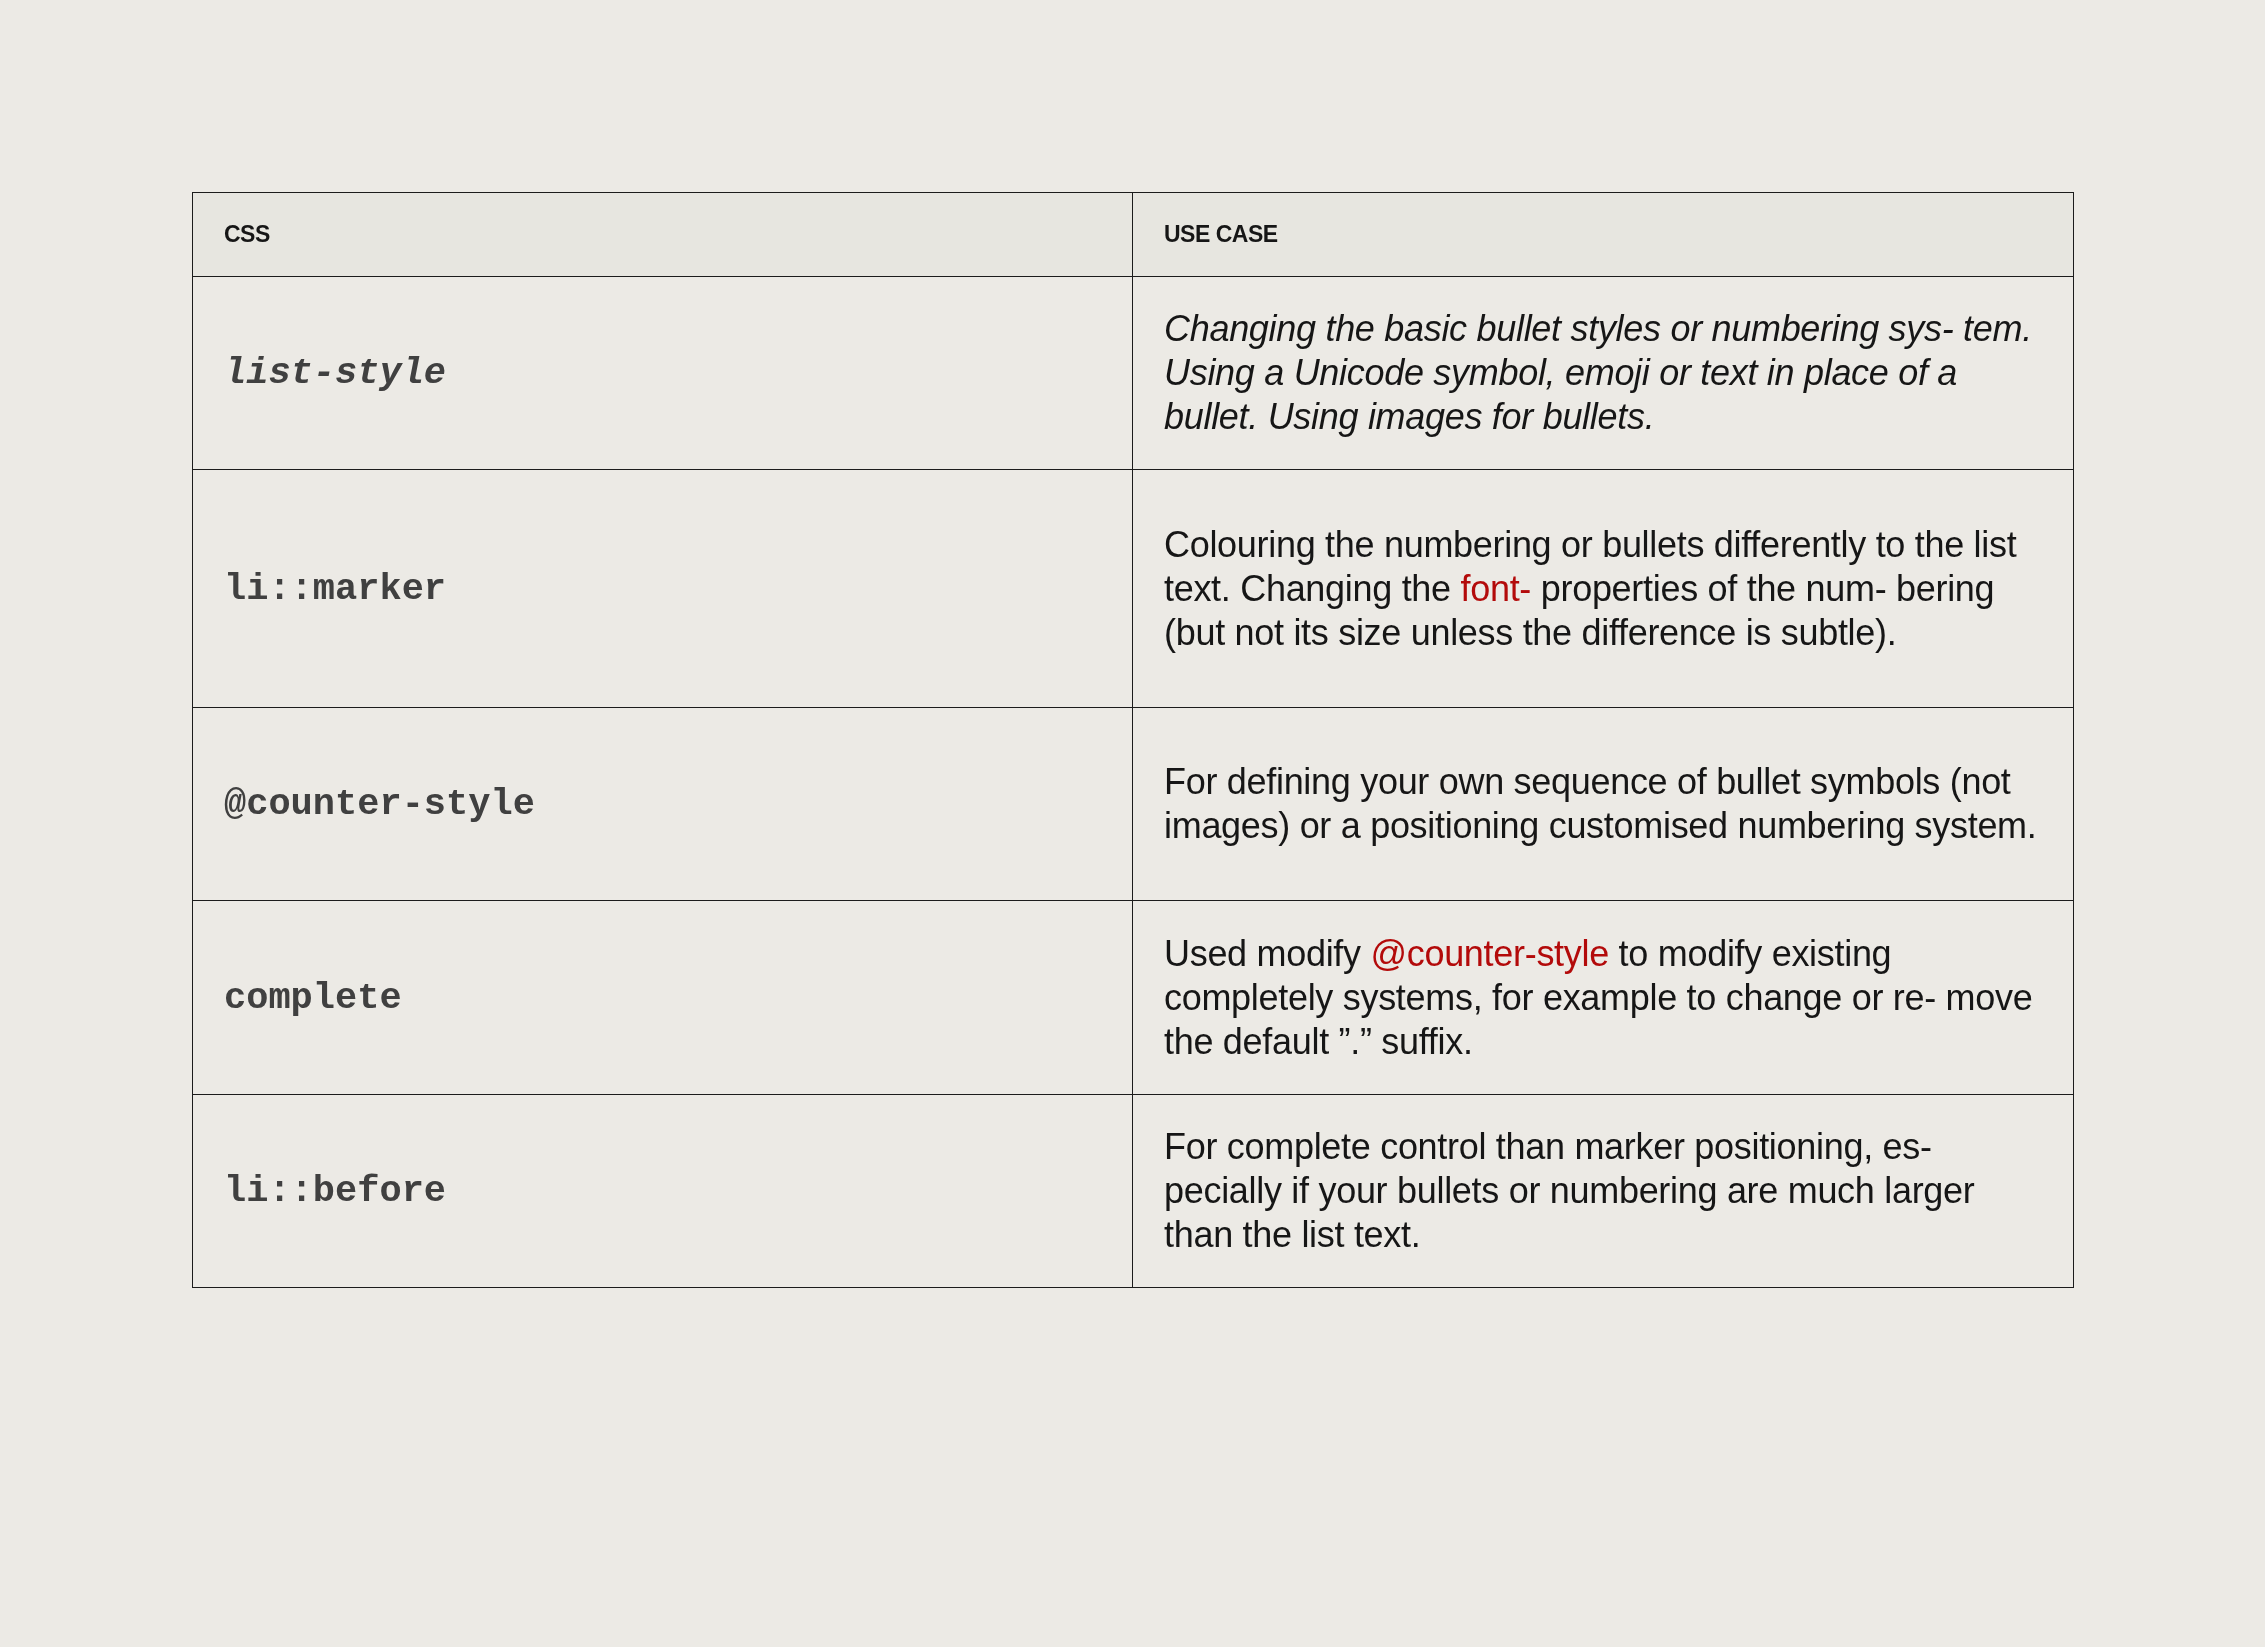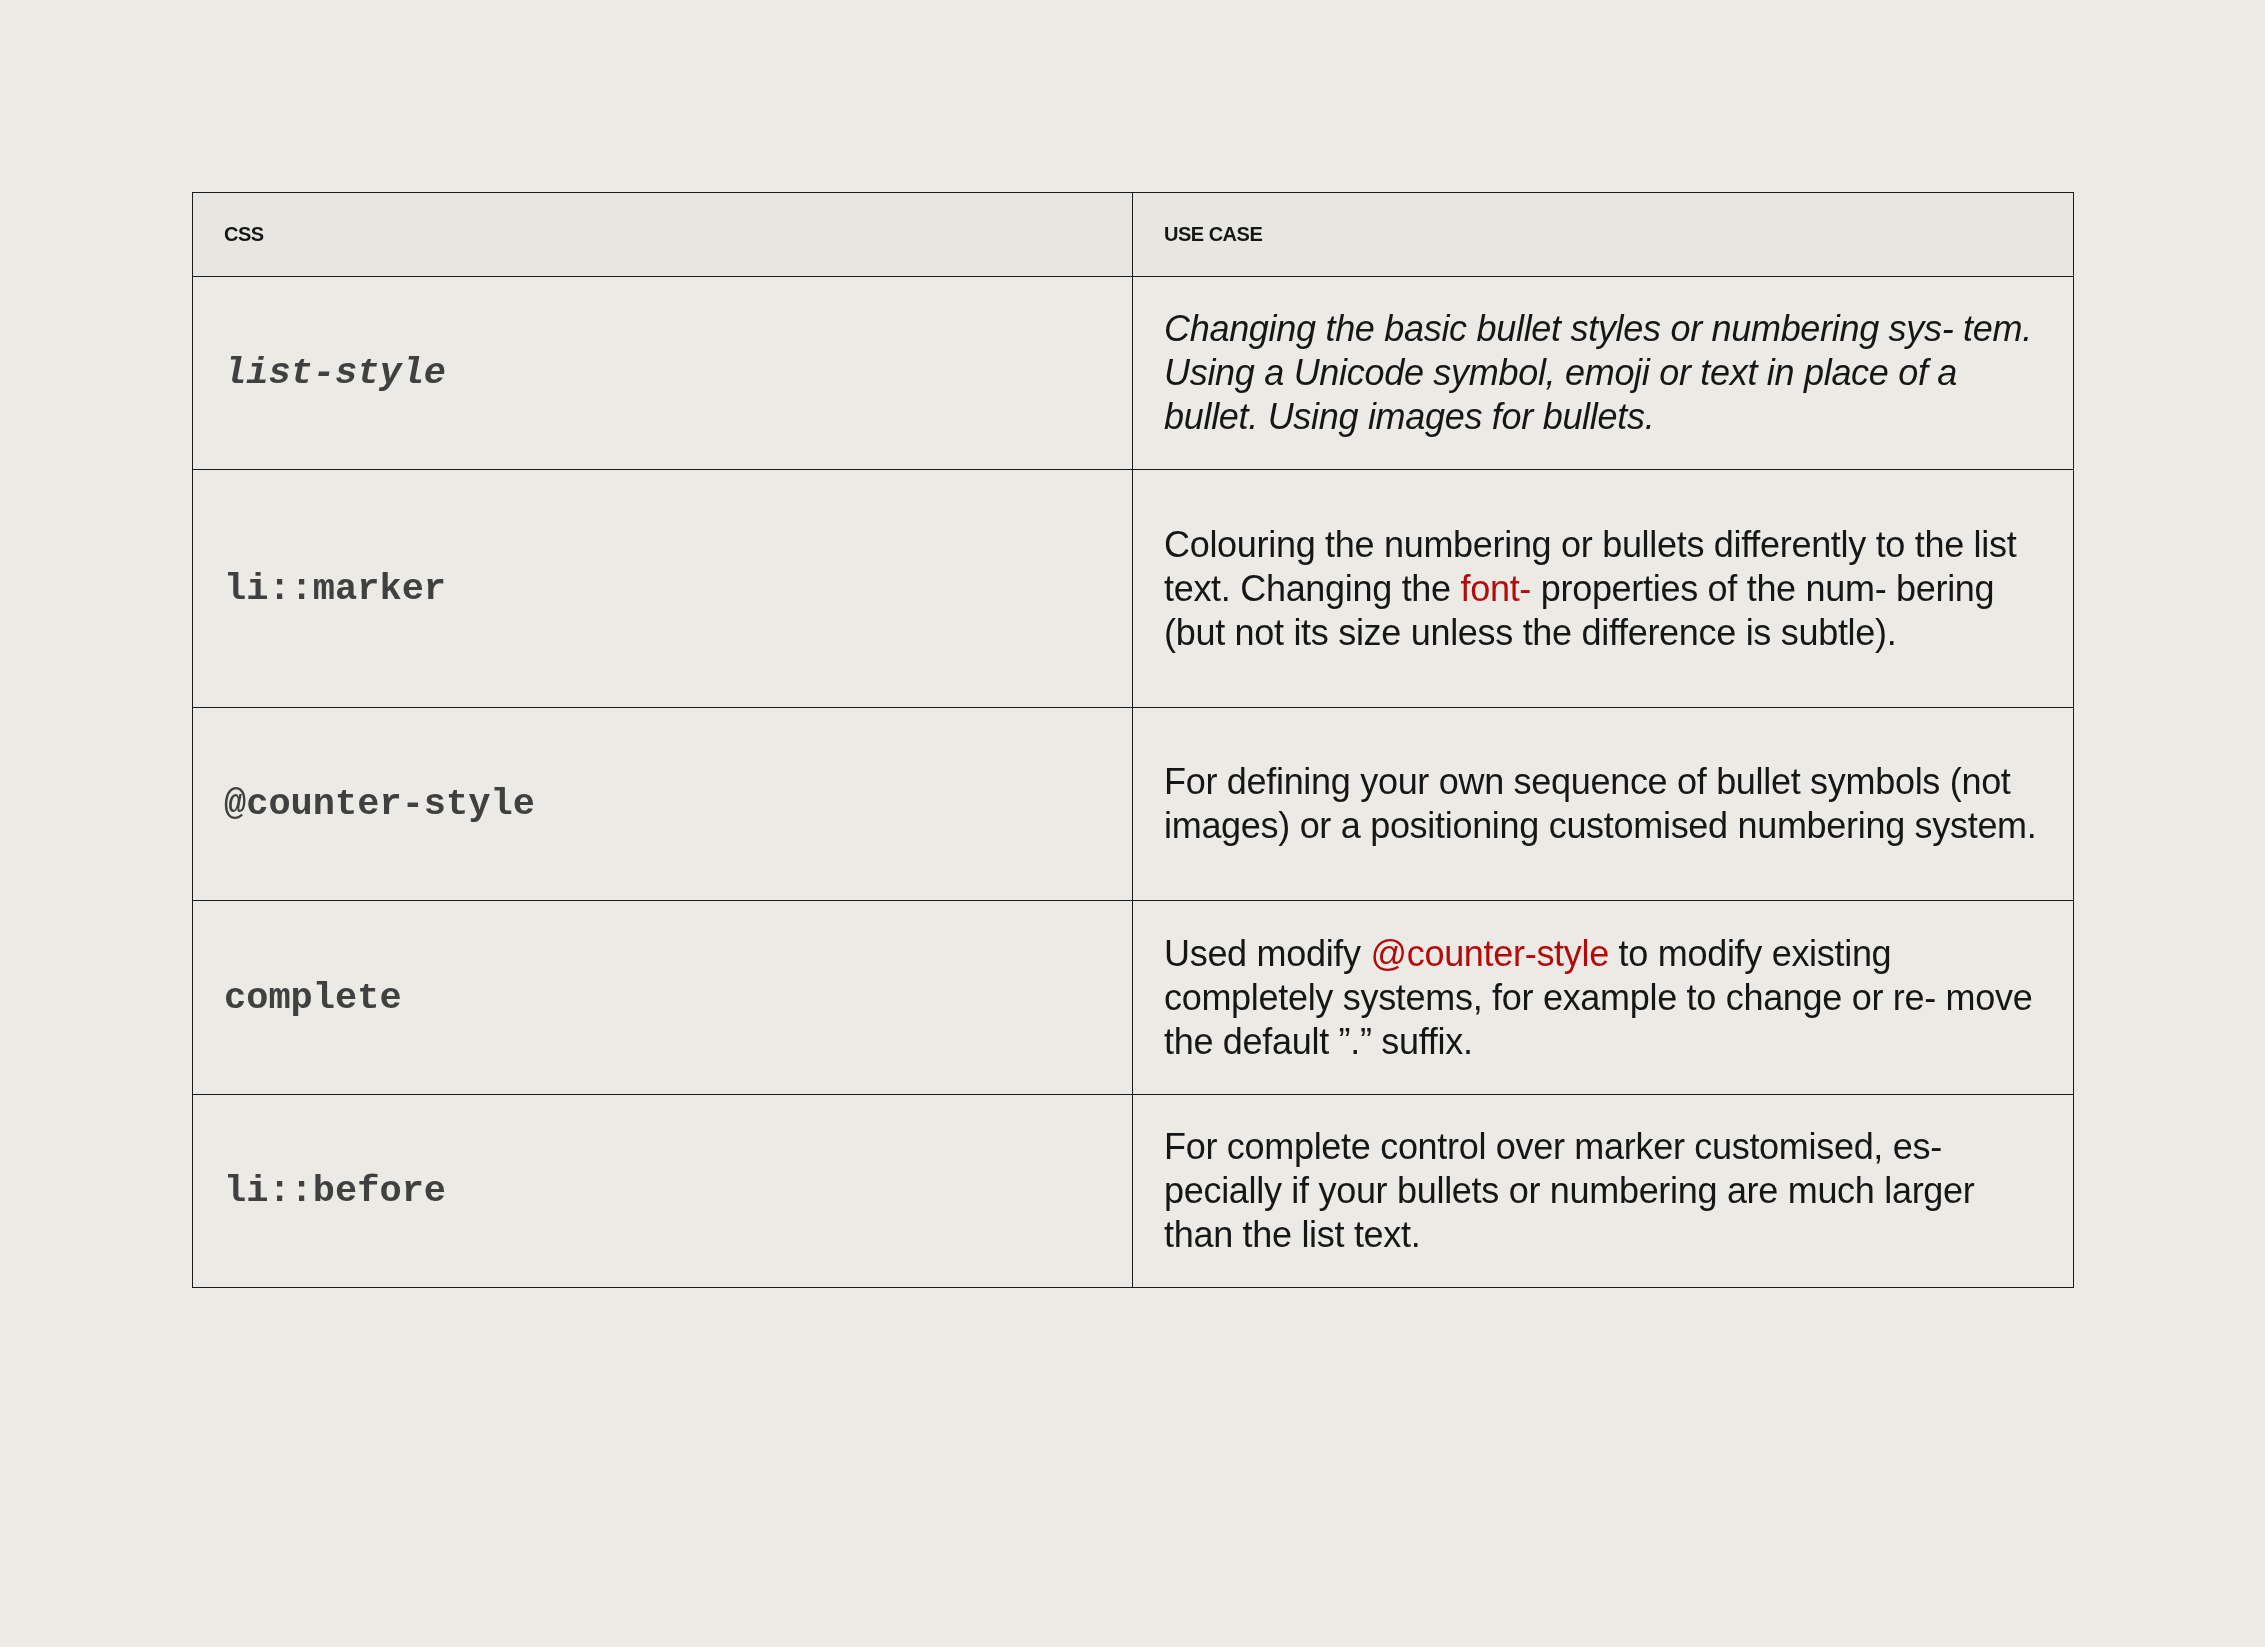--- a/index.html
+++ b/index.html
@@ -29,21 +29,21 @@
       text-align: left;
       vertical-align: middle;
     }
     .table col.c1 { width: 940px; }
     .table col.c2 { width: 941px; }
     .table thead th {
       background: #e7e6e0;
       height: 83px;
       font-family: "Liberation Sans", sans-serif;
       font-weight: bold;
-      font-size: 20px;
+      font-size: 23px;
       letter-spacing: -0.5px;
       text-transform: uppercase;
       color: #161616;
       margin-top: 12px;
     }
     .table tbody td {
       background: #eceae5;
     }
     .code {
       font-family: "Liberation Mono", "DejaVu Sans Mono", monospace;
@@ -105,18 +105,18 @@
     </tr>
     <tr class="r-h5">
       <td><span class="code">complete</span></td>
       <td>
           <div class="desc"><span>Used modify </span><span class="inline-code">@counter-style</span><span> to modify existing completely systems, for example to change or re- move the default ”.” suffix.</span></div>
         </td>
     </tr>
     <tr class="r-h6">
       <td><span class="code">li::before</span></td>
       <td>
-          <div class="desc"><span>For complete control over marker customised, es- pecially if your bullets or numbering are much larger than the list text.</span></div>
+          <div class="desc"><span>For complete control than marker positioning, es- pecially if your bullets or numbering are much larger than the list text.</span></div>
         </td>
     </tr>
   </tbody>
 </table>
 
 
 </body></html>

